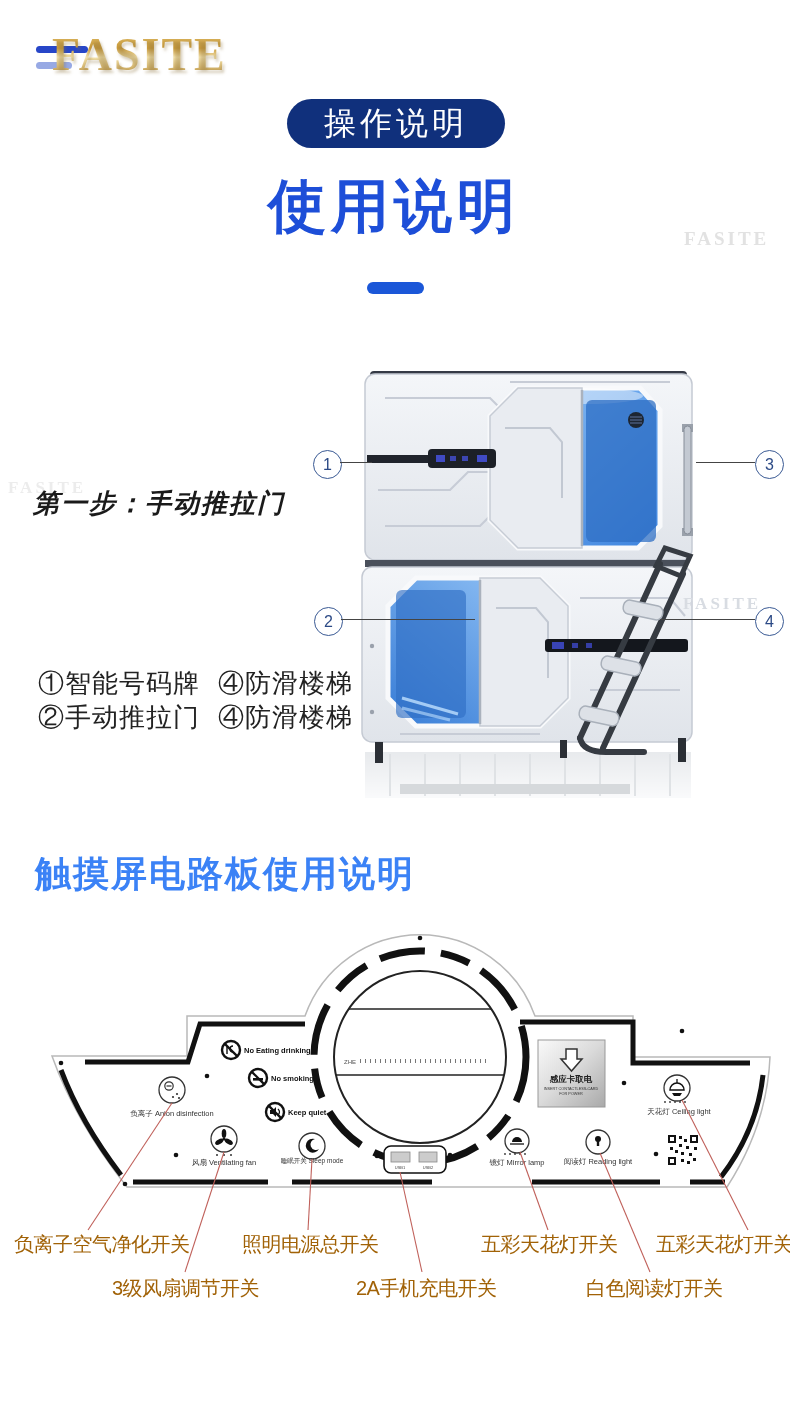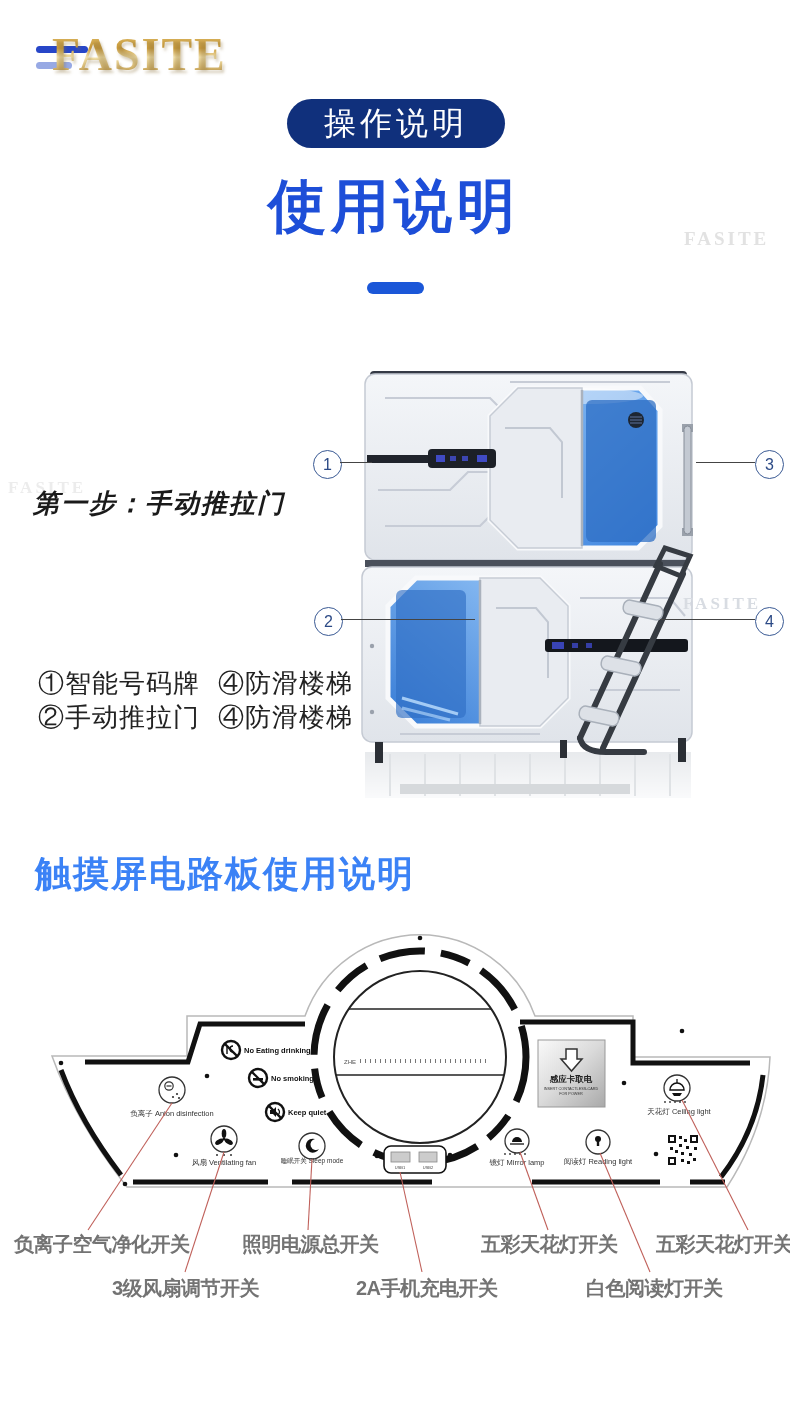--- a/index.html
+++ b/index.html
@@ -29,21 +29,21 @@
   .step1{top:486px;} .step2{top:536px;}
   .legend-item{font-size:26px;letter-spacing:1px;color:#222;}
 
   
   .co{width:27px;height:27px;border-radius:50%;border:1.6px solid #3a5a94;background:#fff;
       color:#2c4a86;font-size:16px;display:flex;align-items:center;justify-content:center;z-index:3;}
   .co-line{height:1.4px;background:#444;z-index:3;}
 
   
   .section-title{left:35px;top:850px;font-size:36px;font-weight:800;letter-spacing:2px;color:#3b82f6;}
-  .red-label{font-size:20px;font-weight:bold;color:#737373;letter-spacing:-0.5px;white-space:nowrap;}
+  .red-label{font-size:20px;font-weight:normal;color:#a16207;letter-spacing:-0.5px;white-space:nowrap;}
   .svg-layer{z-index:1;}
 </style>
 </head>
 <body>
 
 <div class="page">
 
   <div class="abs logo-bar1"></div>
   <div class="abs logo-bar2"></div>
   <div class="abs logo">FASITE</div>

